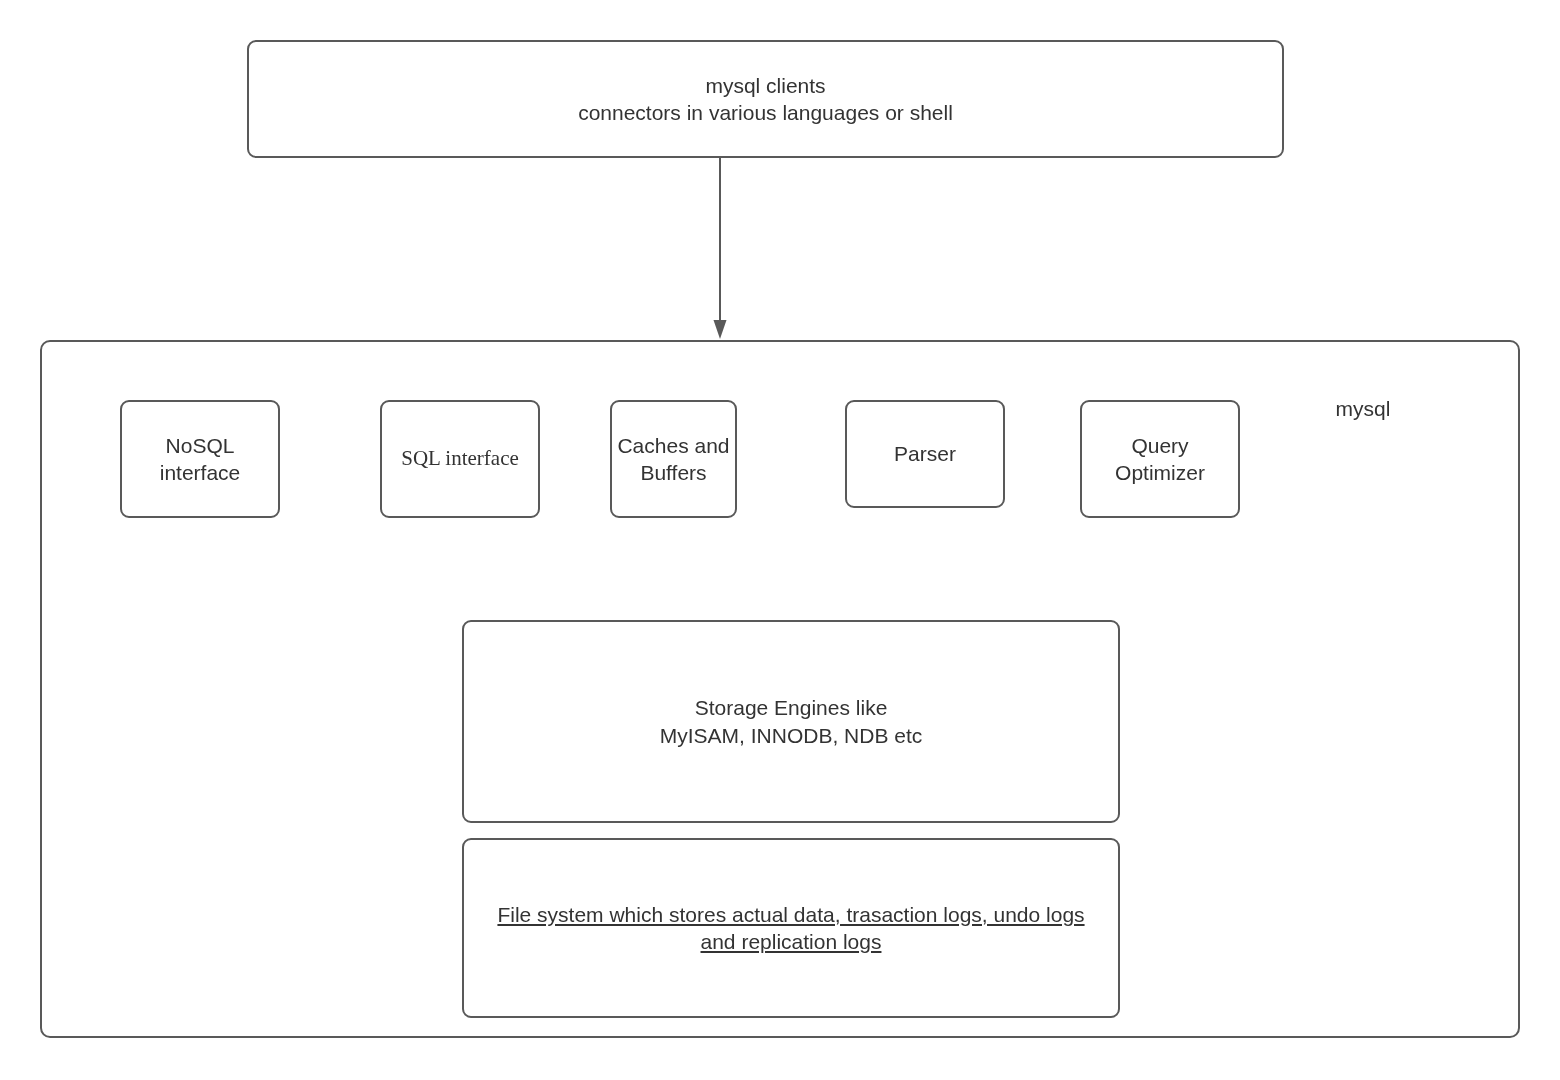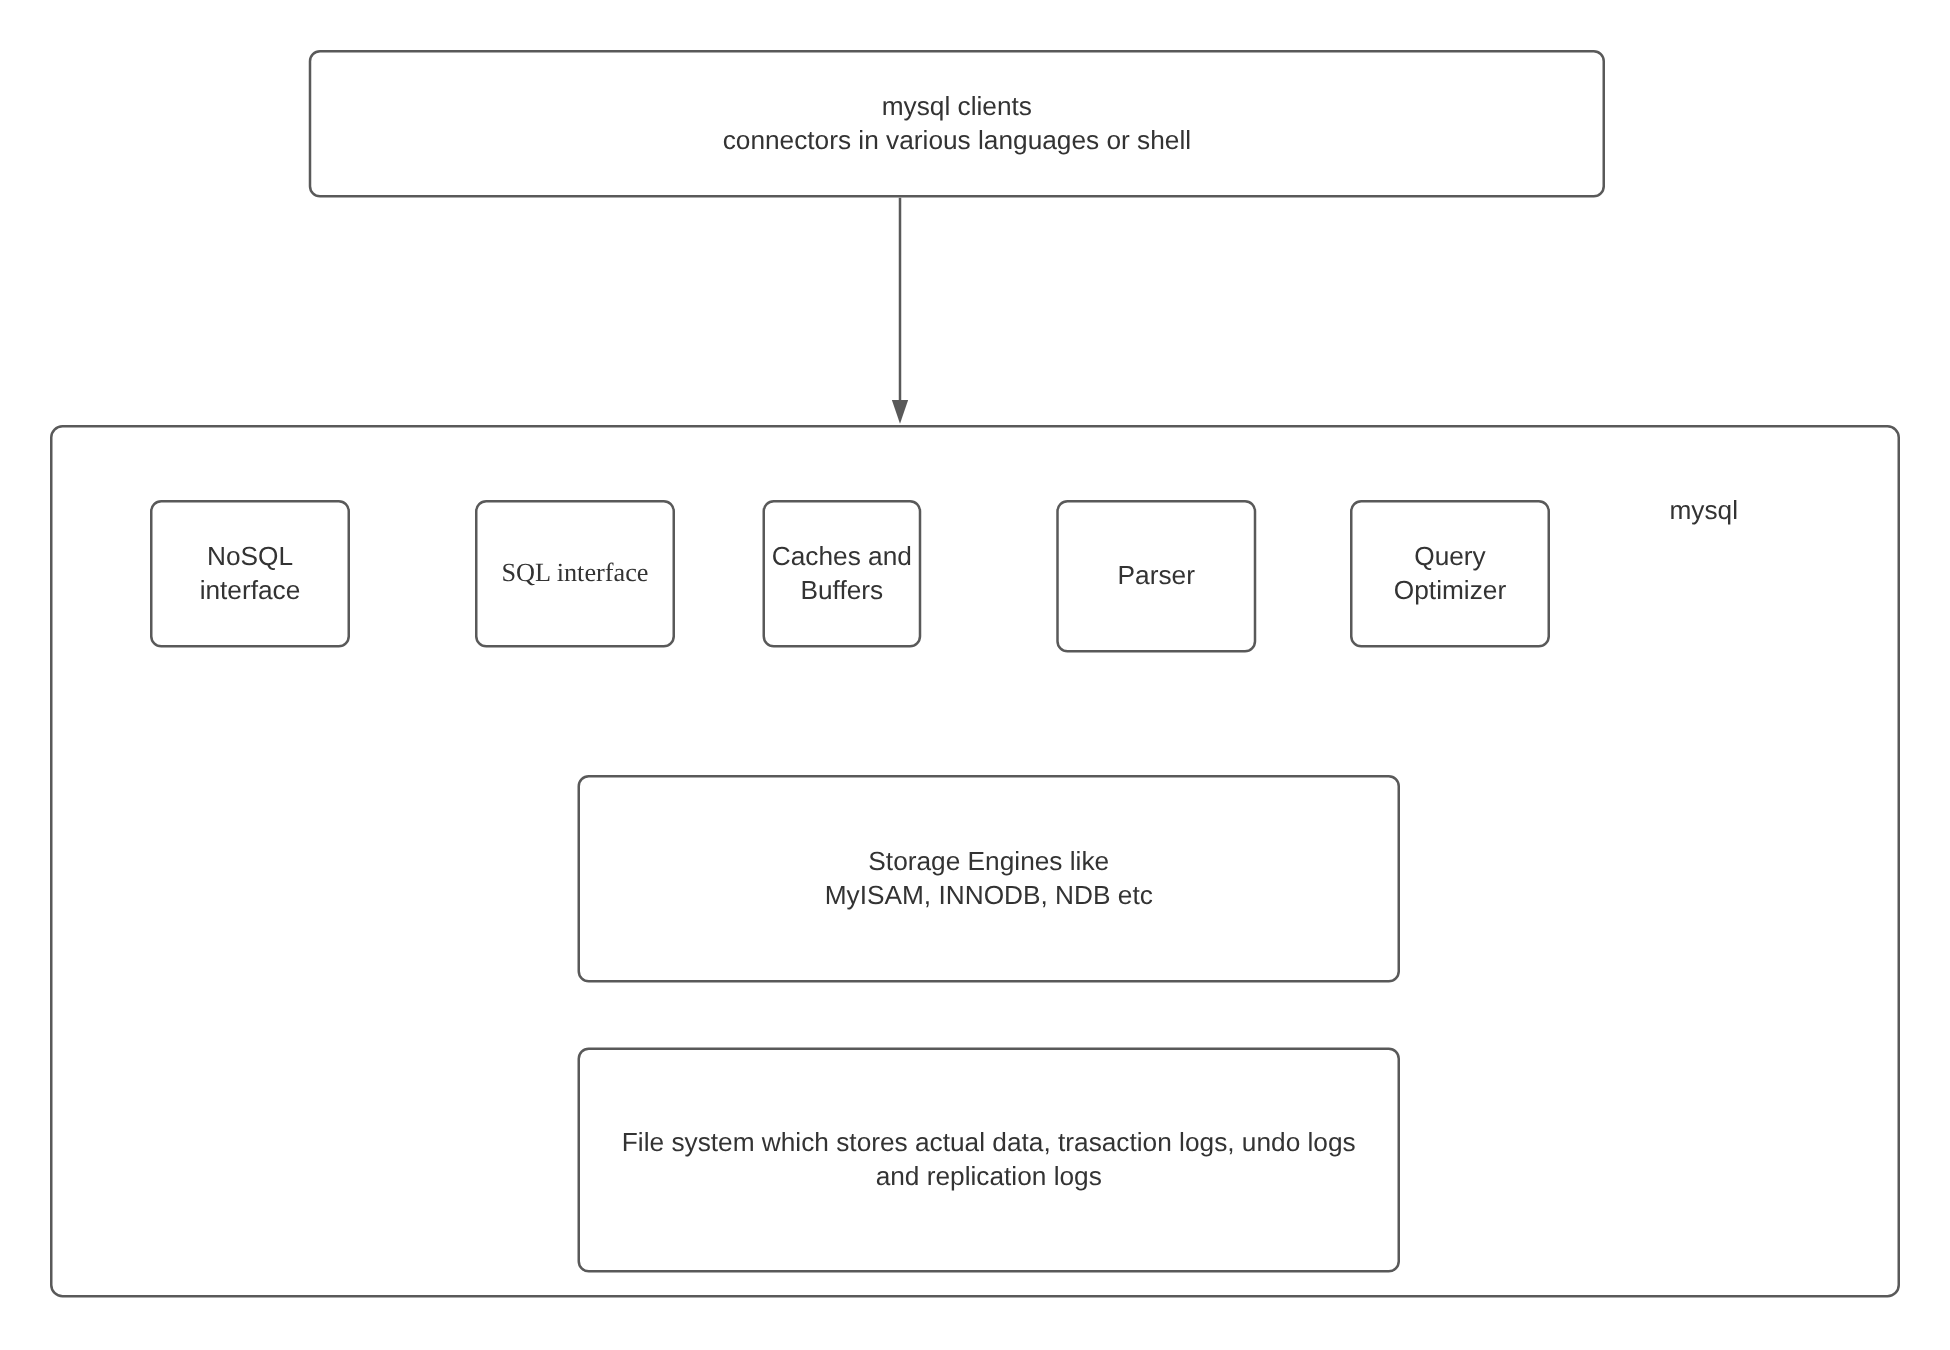--- a/index.html
+++ b/index.html
@@ -46,24 +46,24 @@
     left: 708px;
     top: 158px;
   }
 
   
   .clients-box     { left: 203px; top: 40px;  width: 1037px; height: 118px; margin-left: 44px; }
   .mysqld-box      { left: 40px;  top: 340px; width: 1480px; height: 698px; }
   .comp-0          { left: 120px; top: 400px; width: 160px;  height: 118px; align-items: center; }
   .comp-1          { left: 380px; top: 400px; width: 160px;  height: 118px; font-family: Liberation Serif, serif; }
   .comp-2          { left: 610px; top: 400px; width: 127px;  height: 118px; }
-  .comp-3          { left: 845px; top: 400px; width: 160px;  height: 122px; text-align: right; }
+  .comp-3          { left: 845px; top: 400px; width: 160px;  height: 108px; text-align: right; }
   .comp-4          { left: 1080px; top: 400px; width: 160px; height: 118px; }
-  .storage-box     { left: 462px; top: 620px; width: 658px;  height: 166px; }
-  .filesystem-box  { left: 462px; top: 838px; width: 658px;  height: 180px; }
+  .storage-box     { left: 462px; top: 620px; width: 658px;  height: 203px; }
+  .filesystem-box  { left: 462px; top: 838px; width: 658px;  height: 180px; text-decoration: underline; }
 </style>
 </head>
 <body>
 
 <div class="canvas">
 
   <div class="node clients-box">
     <span>mysql clients
 connectors in various languages or shell</span>
   </div>

